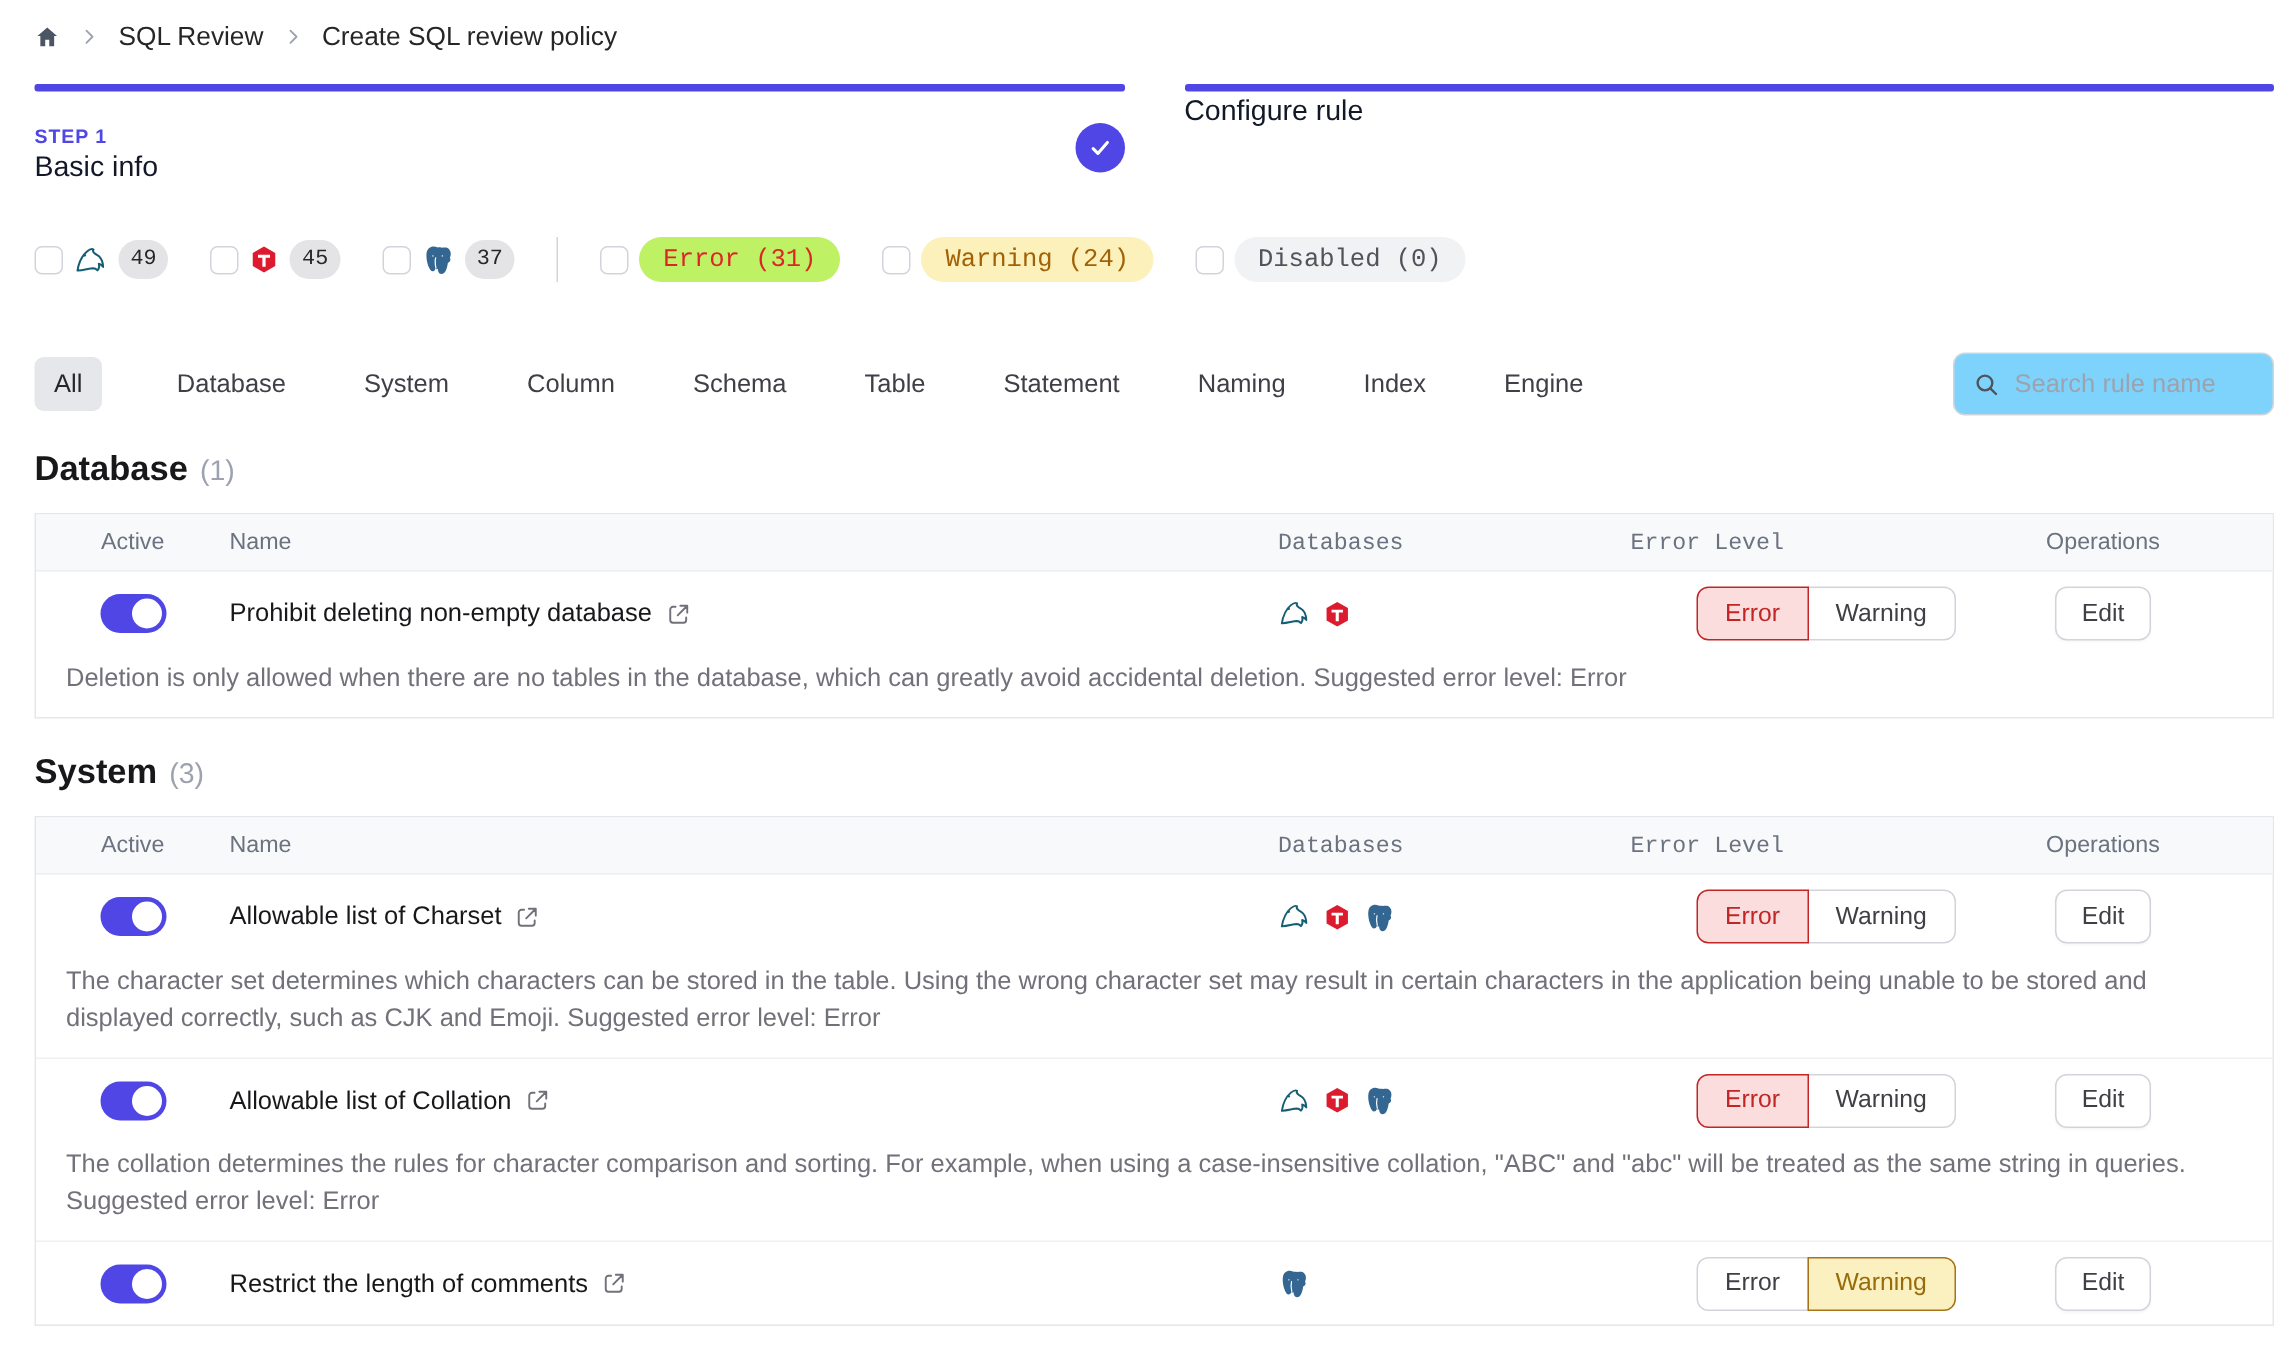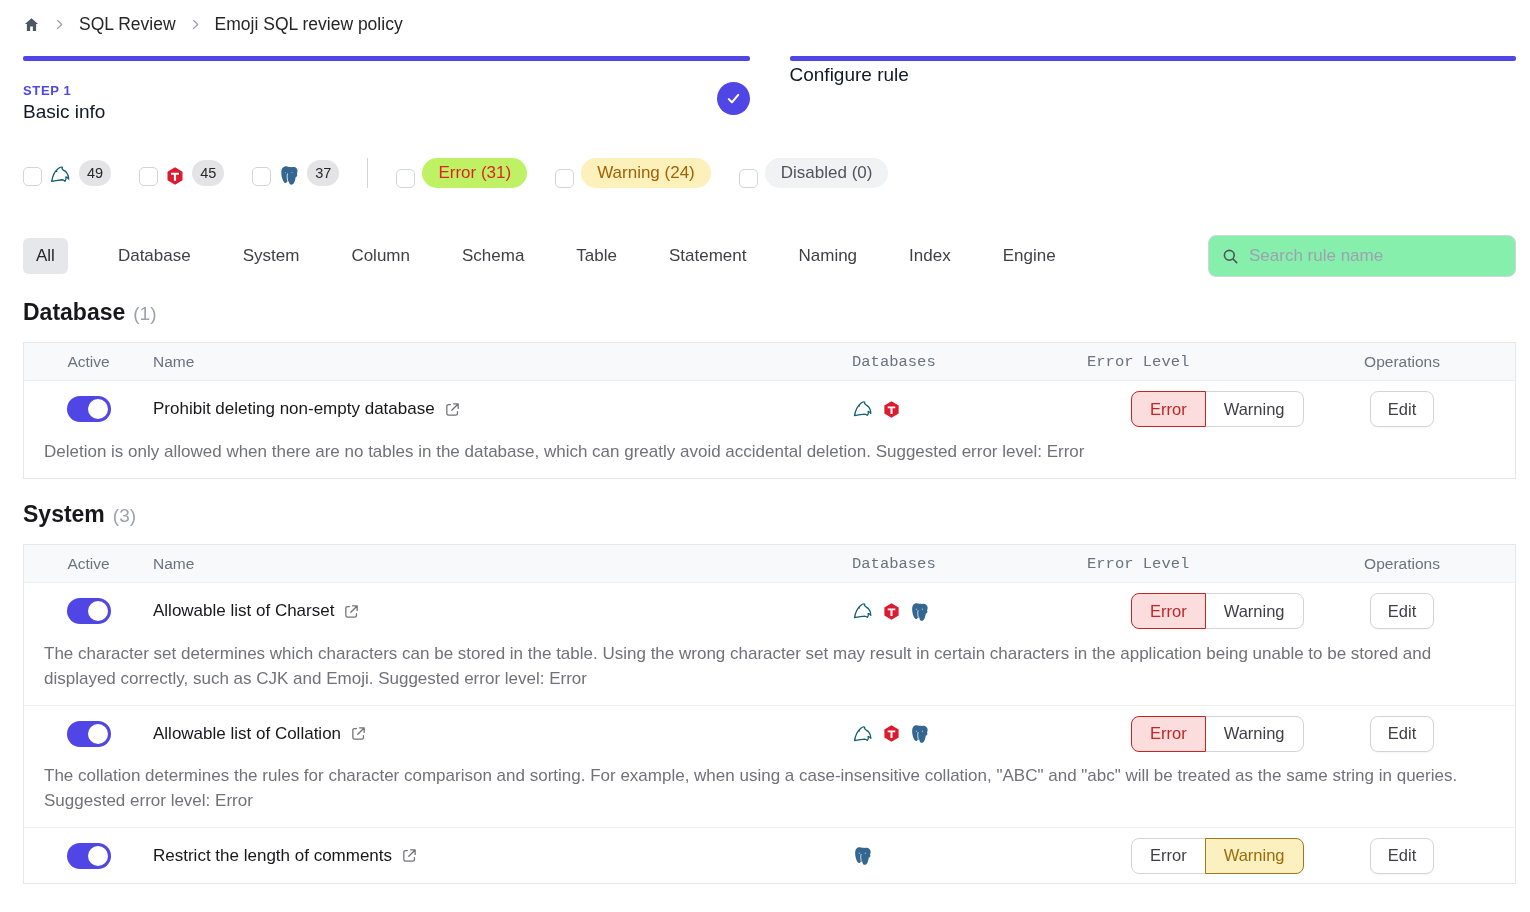--- a/index.html
+++ b/index.html
@@ -19,37 +19,37 @@
   .steps { display:flex; gap:40px; margin-top:20px; }
   .step { flex:1; position:relative; }
   .step-bar { height:5px; background:#4f46e5; border-radius:2px; }
   .step-label { margin-top:22px; color:#4f46e5; font-size:13px; font-weight:700; letter-spacing:.05em; }
   .step-title { margin-top:3px; font-size:19px; color:#111827; }
   .step-check { position:absolute; right:0; top:26px; width:33px; height:33px; border-radius:50%;
     background:#4f46e5; display:flex; align-items:center; justify-content:center; }
 
   
   .filters { display:flex; align-items:center; margin-top:34px; height:32px; }
-  .fgroup { display:flex; align-items:flex-end; gap:7px; margin-right:28px; }
+  .fgroup { display:flex; align-items:center; gap:7px; margin-right:28px;font-family:Liberation Mono, monospace; }
   .checkbox { width:19px; height:19px; border:1px solid #d1d5db; border-radius:5px; background:#fff; cursor:pointer; }
   .count-badge { background:#e4e4e7; color:#27272a; border-radius:9999px; min-width:27px; height:26px;
     display:inline-flex; align-items:center; justify-content:center; font-size:14.5px; padding:0 8px; }
   .vdivider { width:1px; height:30px; background:#d4d4d8; margin:0 28px 0 0; }
   .pill { border-radius:9999px; font-size:17px; padding:4px 16px; height:30px; display:inline-flex; align-items:center; }
   .pill.error { background:#bef264; color:#dc2626; }
   .pill.warning { background:#fcf1ba; color:#a16207; }
   .pill.disabled { background:#f1f2f4; color:#52525b; }
 
   
   .tabs-row { display:flex; align-items:center; justify-content:space-between; margin-top:46px; }
   .tabs { display:flex; align-items:center; gap:48px; font-size:17px; color:#3f3f46; }
   .tab { cursor:pointer; padding:8px 2px; border-radius:6px; }
   .tab.selected { background:#e5e7eb; padding:8px 13px; color:#27272a; }
-  .search-box { display:flex; align-items:center; gap:9px; width:308px; height:42px; border:1px solid #d1d5db;
-    border-radius:8px; padding:0 12px; background:#86efac; }
+  .search-box { display:flex; align-items:center; gap:9px; width:214px; height:42px; border:1px solid #d1d5db;
+    border-radius:8px; padding:0 12px; background:#7dd3fc; }
   .search-box input { border:none; outline:none; font-size:17px; color:#374151; width:100%;
     font-family:"Liberation Sans", sans-serif; background:transparent; }
   .search-box input::placeholder { color:#9ca3af; }
 
   
   .section-heading { margin-top:22px; margin-bottom:16px; display:flex; align-items:baseline; gap:8px; }
   .section-title { font-size:23px; font-weight:700; color:#18181b; }
   .section-count { font-size:19px; color:#9ca3af; }
 
   
@@ -131,21 +131,21 @@
     <svg class="ic" width="17" height="17">
         <use href="#i-home"></use>
       </svg>
     <svg class="ic" width="15" height="15">
         <use href="#i-chevron"></use>
       </svg>
     <span class="crumb">SQL Review</span>
     <svg class="ic" width="15" height="15">
         <use href="#i-chevron"></use>
       </svg>
-    <span class="crumb current">Emoji SQL review policy</span>
+    <span class="crumb current">Create SQL review policy</span>
   </nav>
 
   <div class="steps">
     <div class="step">
       <div class="step-bar"></div>
       <div class="step-label">STEP 1</div>
       <div class="step-title">Basic info</div>
       <div class="step-check">
         <svg class="ic" width="19" height="19">
             <use href="#i-check"></use>

